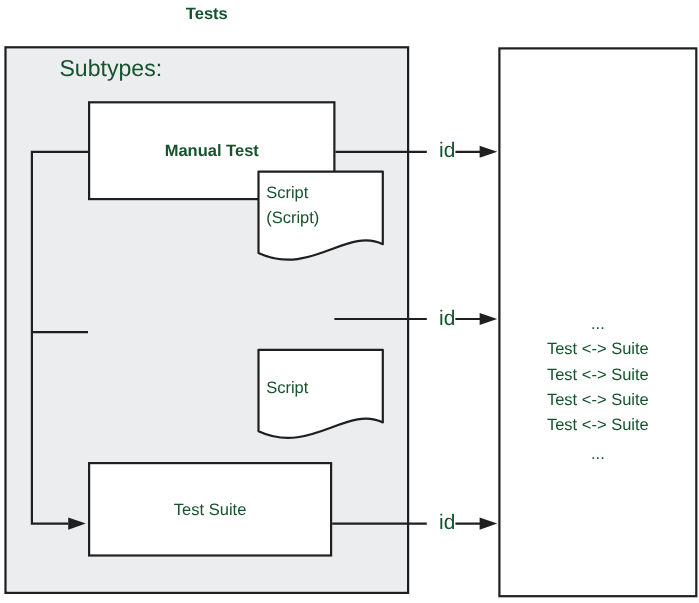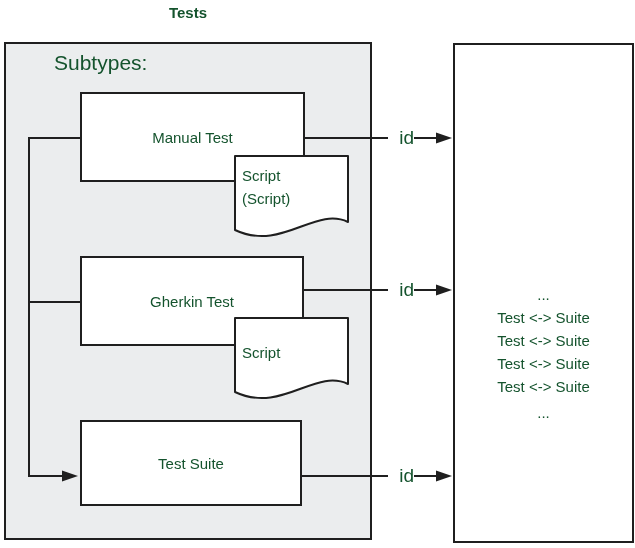--- a/index.html
+++ b/index.html
@@ -18,21 +18,21 @@
     background:#ebedee;border:2px solid #1f1f1f;box-sizing:border-box;z-index:1;
   }
   .subtypes-label{
     left:8px;top:7px;font-size:21px;margin-left:40px;
   }
   .node{
     background:#ffffff;border:2px solid #1f1f1f;box-sizing:border-box;
     display:flex;align-items:center;justify-content:center;
     font-size:15px;z-index:2;
   }
-  .node-manual{left:80px;top:92px;width:225px;height:90px;}
+  .node-manual{left:80px;top:92px;width:225px;height:90px;font-weight:bold;}
   .node-gherkin{left:80px;top:256px;width:224px;height:90px;}
   .node-testsuite{left:80px;top:420px;width:222px;height:86px;}
   .connector-layer{left:0;top:0;width:635px;height:548px;z-index:3;pointer-events:none;}
   .doc-label{
     z-index:4;text-align:left;font-size:15px;line-height:23px;
   }
   .doc-label-1{left:242px;top:164px;width:100px;}
   .doc-label-2{left:242px;top:341px;width:100px;}
   .doc-label span{display:block;}
   .id-label{
@@ -64,23 +64,20 @@
   <div class="abs diagram-title">Tests</div>
 
   <div class="abs subtypes-panel">
     <div class="abs subtypes-label">Subtypes:</div>
   </div>
 
   <div class="abs node node-manual">
     <span>Manual Test</span>
   </div>
 
-  <div class="abs node node-gherkin">
-    <span>Gherkin Test</span>
-  </div>
 
   <div class="abs node node-testsuite">
     <span>Test Suite</span>
   </div>
 
   <svg class="abs connector-layer" viewBox="0 0 635 548" xmlns="http://www.w3.org/2000/svg">
 
     <path d="M80,138 H29 V476 H62" fill="none" stroke="#1f1f1f" stroke-width="2"></path>
     <path d="M29,302 H80" fill="none" stroke="#1f1f1f" stroke-width="2"></path>
     <polygon points="78,476 62,470.5 62,481.5" fill="#1f1f1f"></polygon>

